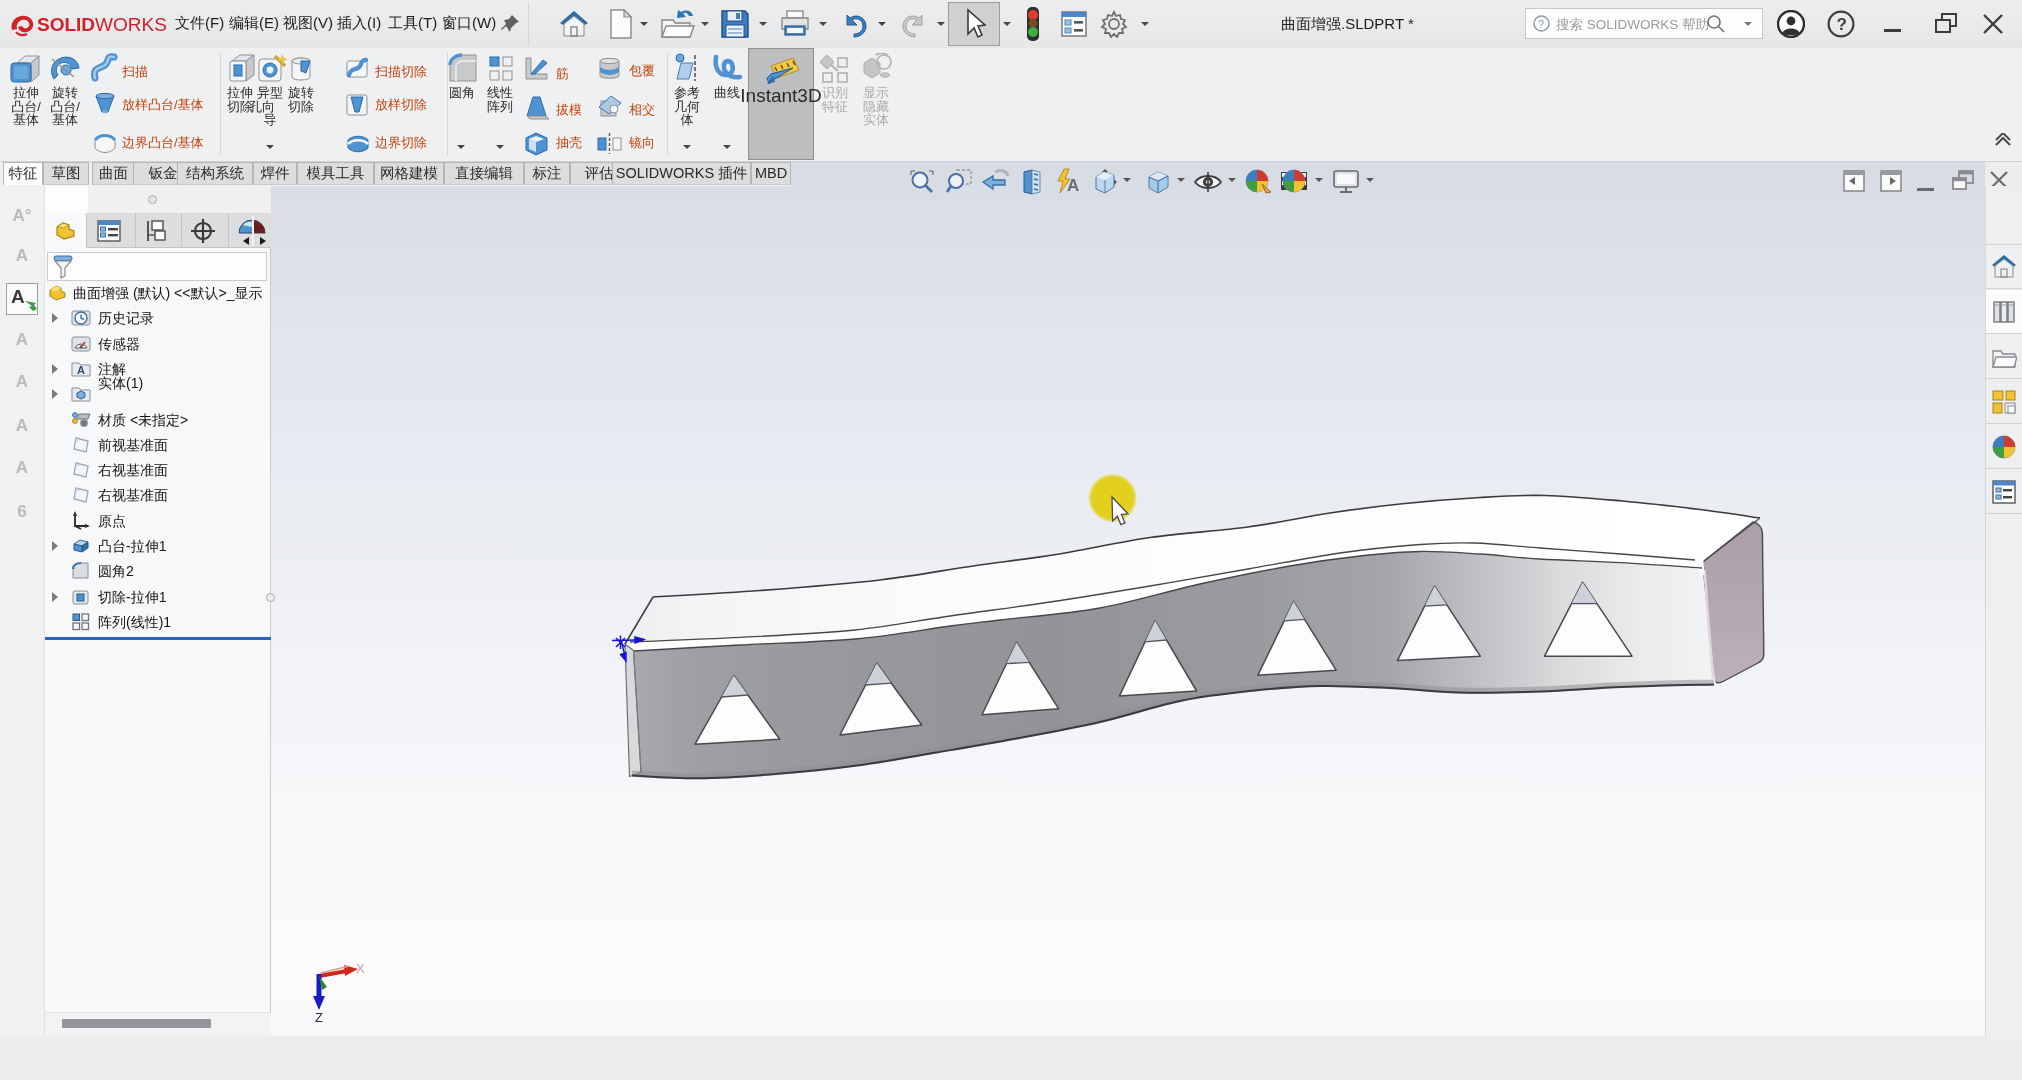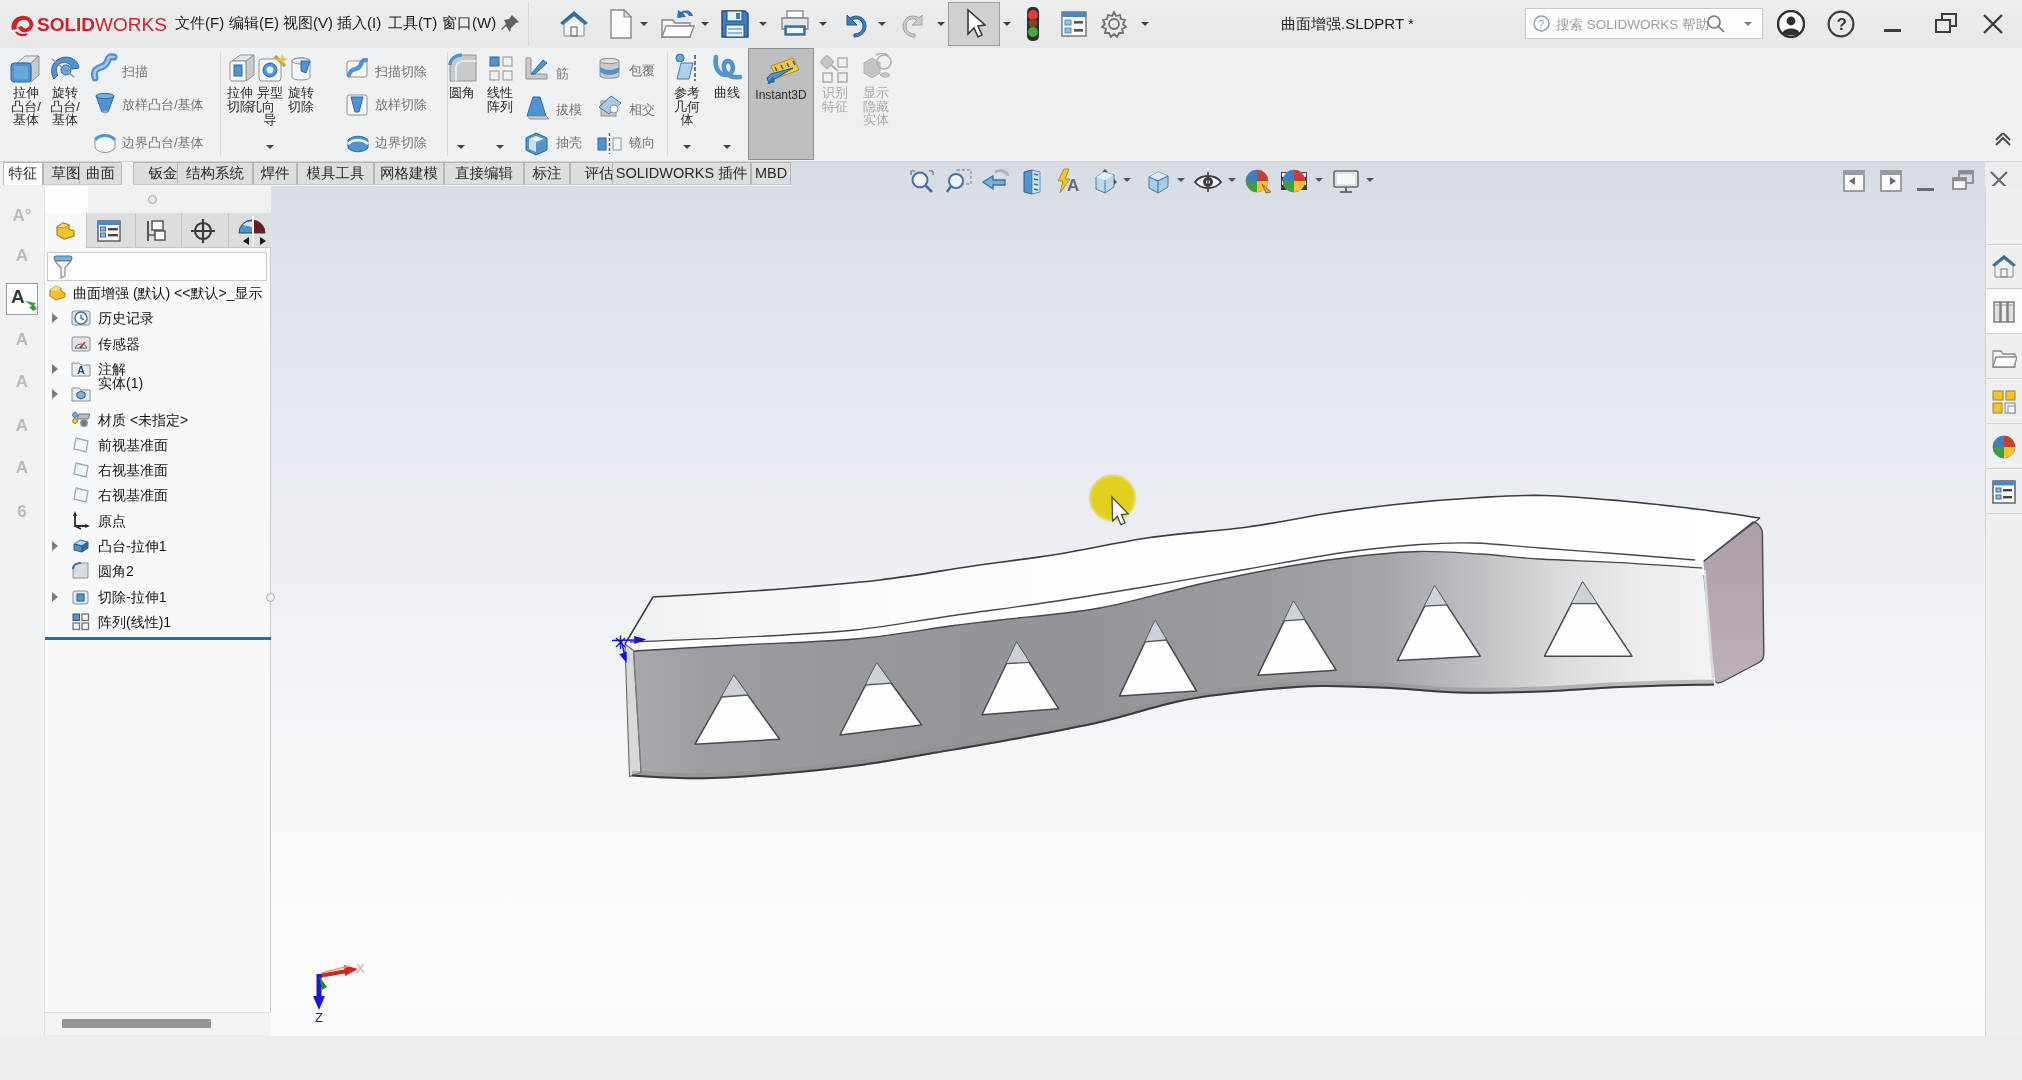--- a/index.html
+++ b/index.html
@@ -7,21 +7,21 @@
 .abs{position:absolute;}
 #page{position:relative;width:2022px;height:1080px;}
 
 #titlebar{left:0;top:0;width:2022px;height:48px;background:linear-gradient(#ededee,#e6e7e8);}
 .menu{font-size:15px;color:#1c1c1c;top:14px;}
 .ttxt{font-size:15px;color:#1c1c1c;}
 
 #ribbon{left:0;top:48px;width:2022px;height:114px;background:#eff0f1;border-bottom:1px solid #d2d3d4;}
 .rsep{position:absolute;top:4px;width:1px;height:104px;background:#d8d9da;}
 .rlab{position:absolute;font-size:13px;color:#2a2a2a;text-align:center;line-height:13.5px;white-space:nowrap;}
-.rlabL{position:absolute;font-size:13px;color:#737373;white-space:nowrap;}
+.rlabL{position:absolute;font-size:13px;color:#c2410c;white-space:nowrap;}
 .glab{color:#a8a9aa !important;}
 .darr{position:absolute;width:0;height:0;border-left:4px solid transparent;border-right:4px solid transparent;border-top:4px solid #444;}
 
 #tabrow{left:0;top:162px;width:791px;height:24px;background:#eff0f1;z-index:20;}
 .ctab{position:absolute;top:0;height:23px;background:#dcddde;border:1px solid #b4b5b6;border-bottom:1px solid #c9cacc;
 font-size:14.5px;color:#2a2a2a;text-align:center;line-height:21px;}
 .ctab.act{background:#fdfdfd;border:1px solid #b4b5b6;border-bottom:none;z-index:3;}
 
 #leftstrip{left:0;top:162px;width:45px;height:874px;background:#f0f1f2;border-right:1px solid #e0e1e2;}
 .lsico{position:absolute;left:7px;width:30px;height:30px;border-radius:3px;color:#b9babc;font-size:17px;
@@ -299,21 +299,21 @@
       </svg>
 <div class="rlab" style="left:667px;top:38.0px;width:120px">曲线</div>
 <div class="darr" style="left:723px;top:97px"></div>
 <div class="abs" style="left:748px;top:0px;width:66px;height:112px;background:#bdbebf;border:1px solid #8e8f90"></div>
 <svg class="svgabs" style="left:763px;top:8px" width="38" height="32" viewBox="0 0 38 32">
 <path d="M8 10 L30 2 L36 14 L14 22 Z" fill="#f2c84b" stroke="#b08d20"></path>
 <path d="M12 11 L14 15 M18 9 L20 13 M24 7 L26 11 M30 5 L32 9" stroke="#6a5510" stroke-width="1.6"></path>
 <path d="M30 12 L10 24 L6 28 L4 22 L8 18 Z" fill="#4f93d2" stroke="#24588c"></path>
 <path d="M10 20 L4 28 L12 26 Z" fill="#2e6da4"></path>
       </svg>
-<div class="rlab" style="left:721px;top:41px;width:120px;font-size:12px">Instant3D</div>
+<div class="rlab" style="left:721px;top:41px;width:120px;font-size:19px">Instant3D</div>
 <svg class="svgabs" style="left:820px;top:7px" width="30" height="30" viewBox="0 0 30 30">
 <rect x="2" y="2" width="10" height="10" rx="2" transform="rotate(45 7 7)" fill="#c4c5c7" stroke="#b0b1b3"></rect>
 <rect x="18" y="3" width="9" height="9" fill="none" stroke="#b0b1b3" stroke-width="1.6"></rect>
 <rect x="3" y="18" width="9" height="9" fill="none" stroke="#b0b1b3" stroke-width="1.6"></rect>
 <rect x="18" y="18" width="9" height="9" fill="none" stroke="#b0b1b3" stroke-width="1.6"></rect>
 <line x1="11" y1="10" x2="18" y2="16" stroke="#b0b1b3" stroke-width="2"></line>
       </svg>
 <div class="rlab glab" style="left:775px;top:38.0px;width:120px">识别</div>
       <div class="rlab glab" style="left:775px;top:51.5px;width:120px">特征</div>
 <svg class="svgabs" style="left:860px;top:5px" width="32" height="30" viewBox="0 0 32 30">
@@ -325,21 +325,21 @@
 <div class="rlab glab" style="left:816px;top:38.0px;width:120px">显示</div>
       <div class="rlab glab" style="left:816px;top:51.5px;width:120px">隐藏</div>
       <div class="rlab glab" style="left:816px;top:65.0px;width:120px">实体</div>
 <svg class="svgabs" style="left:1994px;top:85px" width="18" height="14" viewBox="0 0 18 14">
 <path d="M2 12 L9 5 L16 12 M2 7 L9 0 L16 7" fill="none" stroke="#4a4b4c" stroke-width="2"></path>
       </svg>
 </div>
 <div id="tabrow" class="abs">
 <div class="ctab act" style="left:3px;width:40px">特征</div>
 <div class="ctab" style="left:43px;width:46px">草图</div>
-<div class="ctab" style="left:79px;width:43px">曲面</div>
+<div class="ctab" style="left:92px;width:43px">曲面</div>
 <div class="ctab" style="left:133px;width:60px">钣金</div>
 <div class="ctab" style="left:177px;width:76px">结构系统</div>
 <div class="ctab" style="left:253px;width:44px">焊件</div>
 <div class="ctab" style="left:297px;width:77px">模具工具</div>
 <div class="ctab" style="left:374px;width:70px">网格建模</div>
 <div class="ctab" style="left:444px;width:80px">直接编辑</div>
 <div class="ctab" style="left:524px;width:46px">标注</div>
 <div class="ctab" style="left:570px;width:58px">评估</div>
 <div class="ctab" style="left:612px;width:139px">SOLIDWORKS 插件</div>
 <div class="ctab" style="left:751px;width:40px">MBD</div>

